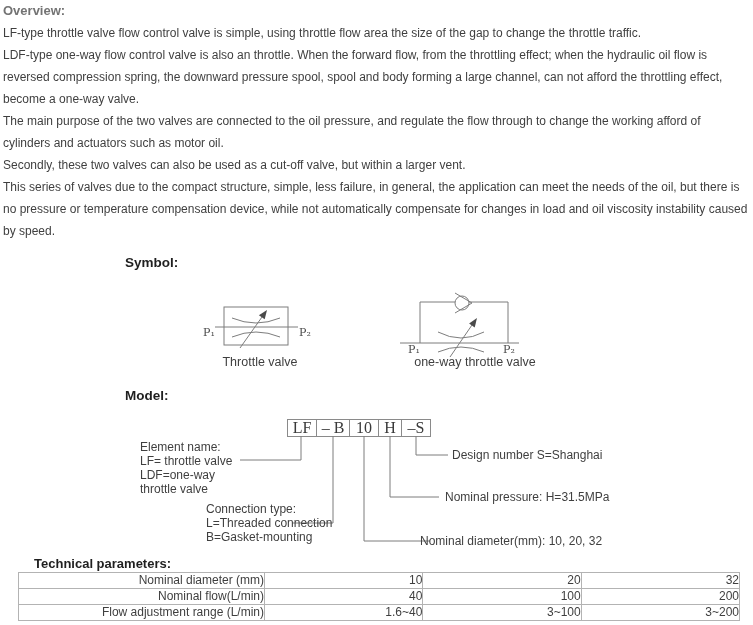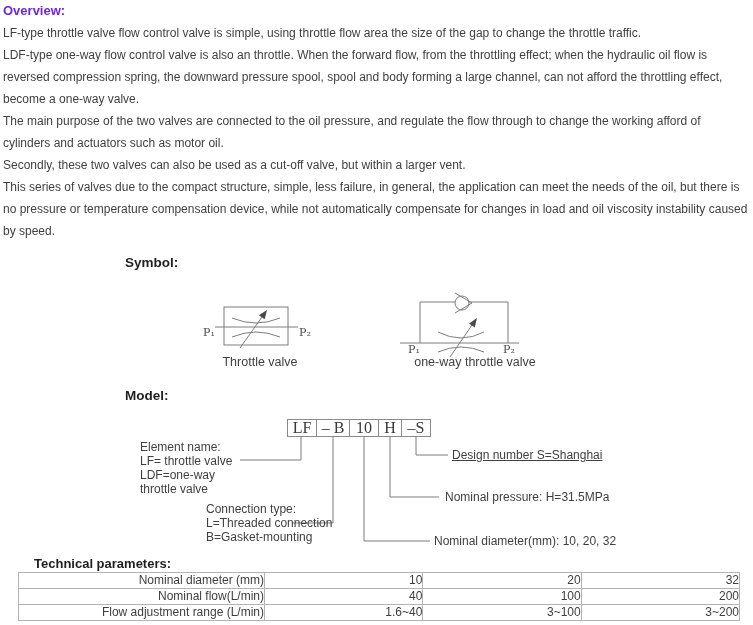--- a/index.html
+++ b/index.html
@@ -3,21 +3,21 @@
 <meta charset="utf-8">
 <style>
   html,body{margin:0;padding:0;background:#fff;}
   .page{
     position:relative;width:753px;height:625px;background:#fff;overflow:hidden;
     font-family:"Liberation Sans", sans-serif;color:#3f3f3f;
   }
   .abs{position:absolute;}
   
   .overview{left:3px;top:0;width:747px;font-size:12px;line-height:22px;}
-  .overview .hd{font-weight:bold;color:#6d28d9;font-size:13px;}
+  .overview .hd{font-weight:bold;color:#737373;font-size:13px;}
   .overview p{margin:0;padding:0;}
   
   .sec-hd{font-weight:bold;color:#1f1f1f;font-size:13.5px;}
   
   svg{display:block;overflow:visible;}
   .dline{stroke:#7d7d7d;stroke-width:1;fill:none;}
   .dfill{fill:#4a4a4a;stroke:none;}
   .port{
     font-family:"DejaVu Serif","Liberation Serif",serif;
     font-size:11px;color:#4a4a4a;line-height:11px;
@@ -109,23 +109,23 @@
     <div>LDF=one-way</div>
     <div>throttle valve</div>
   </div>
 
   <div class="abs mlabel" style="left:158px;top:502px;margin-left:48px;">
     <div>Connection type:</div>
     <div>L=Threaded connection</div>
     <div>B=Gasket-mounting</div>
   </div>
 
-  <div class="abs mlabel" style="left:452px;top:448px;text-decoration:underline;">Design number S=Shanghai</div>
+  <div class="abs mlabel" style="left:452px;top:448px;">Design number S=Shanghai</div>
   <div class="abs mlabel" style="left:445px;top:490px;">Nominal pressure: H=31.5MPa</div>
-  <div class="abs mlabel" style="left:434px;top:534px;">Nominal diameter(mm): 10, 20, 32</div>
+  <div class="abs mlabel" style="left:420px;top:534px;">Nominal diameter(mm): 10, 20, 32</div>
 
   <div class="abs tech-hd" style="left:3px;top:556px;margin-left:31px;">Technical parameters:</div>
 
   <table class="params abs" style="left:18px;top:572px;">
     <tbody>
       <tr>
         <td class="c0">Nominal diameter (mm)</td>
         <td>10</td>
         <td>20</td>
         <td>32</td>

